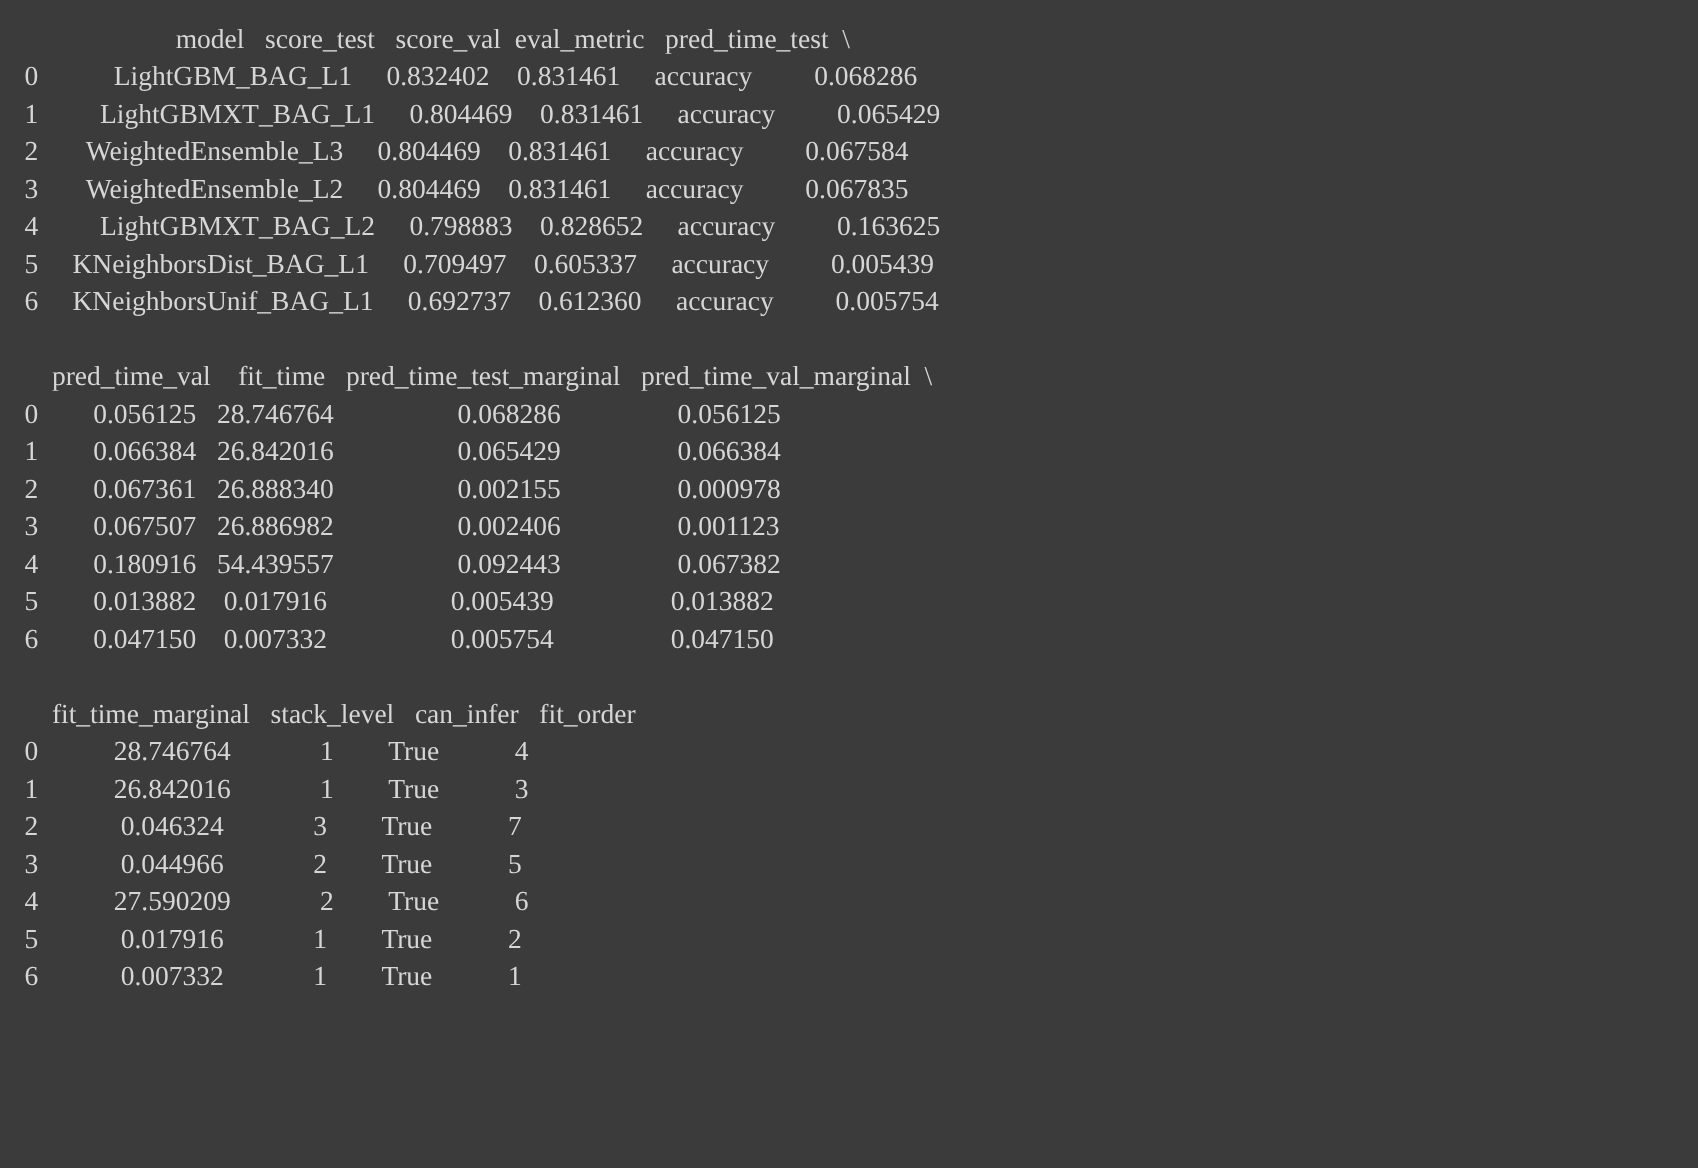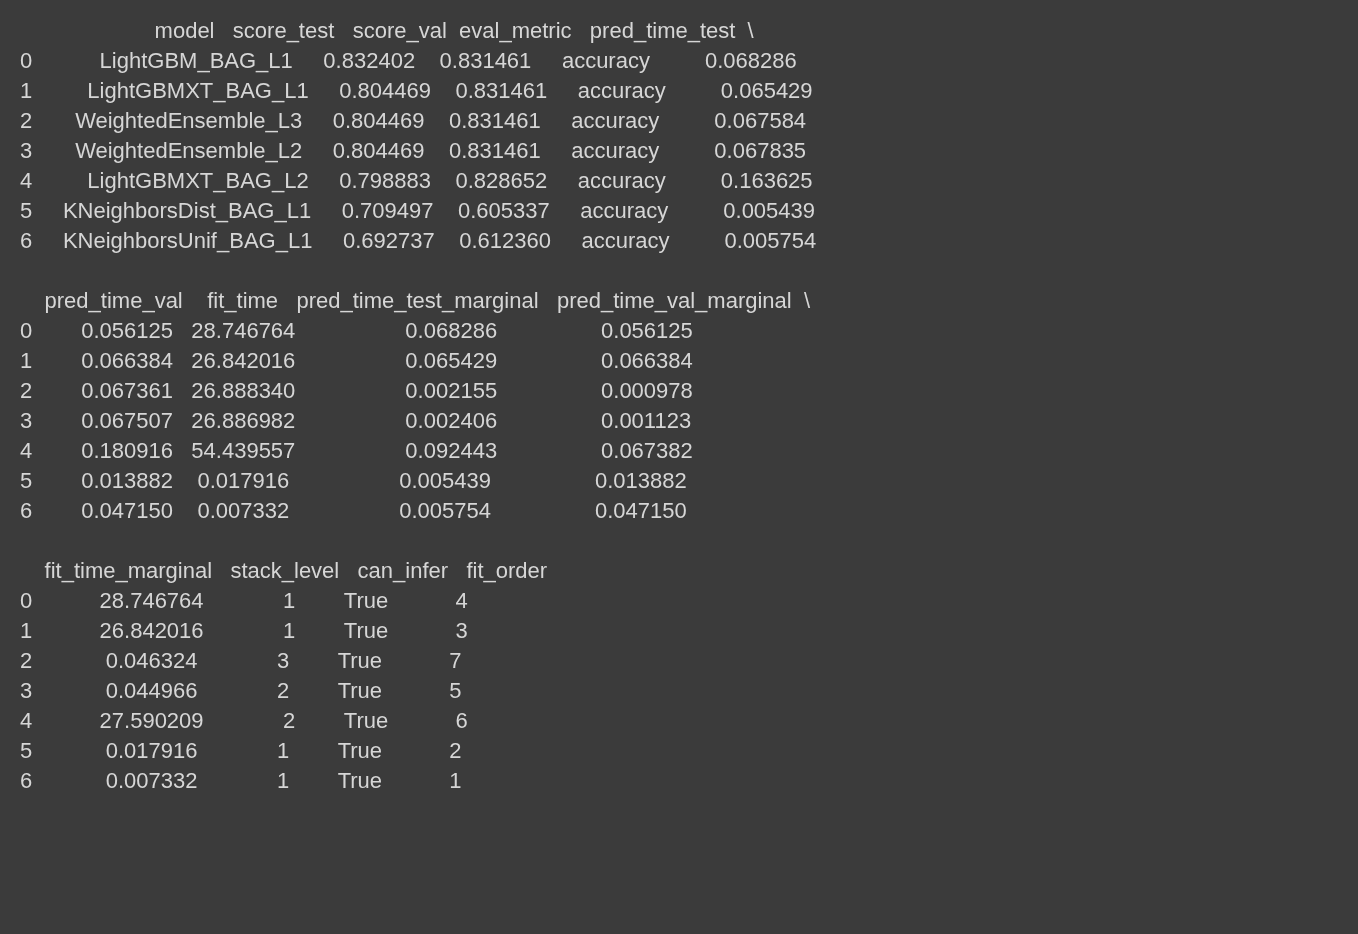--- a/index.html
+++ b/index.html
@@ -6,21 +6,21 @@
     margin:0;
     padding:0;
     background:#3b3b3b;
     width:1358px;
     height:934px;
     overflow:hidden;
   }
   pre{
     margin:0;
     padding:16px 14px 14px 14px;
-    font-family:Liberation Sans, sans-serif;
+    font-family:Liberation Serif, serif;
     font-size:22px;
     line-height:30px;
     letter-spacing:0;
     color:#d6d6d6;
     white-space:pre;
   }
 </style>
 </head>
 <body>
 

